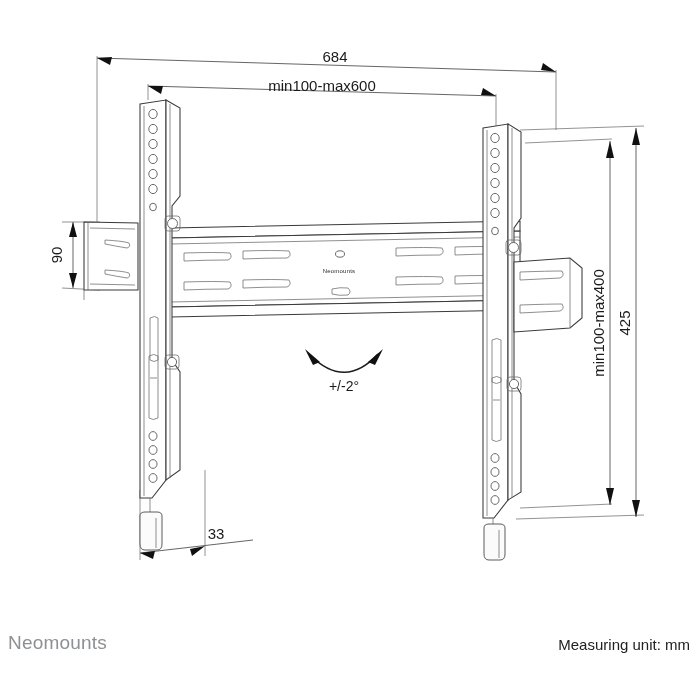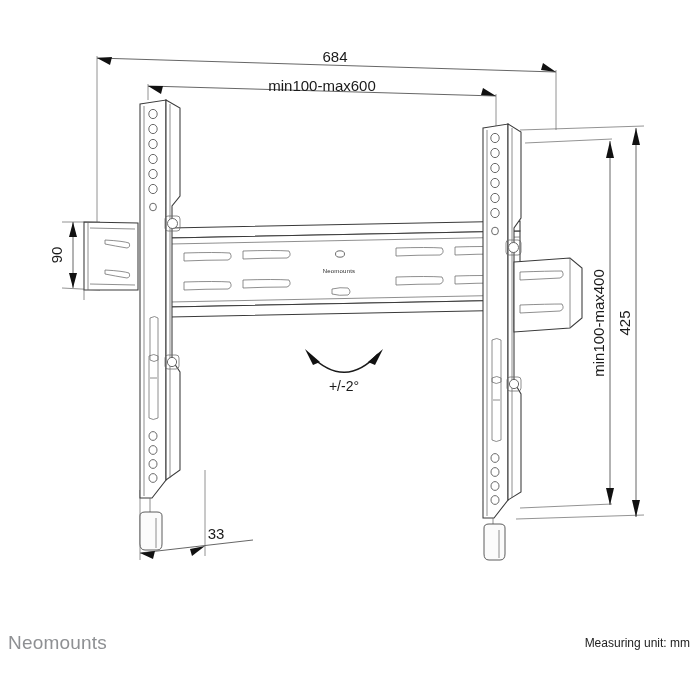--- a/index.html
+++ b/index.html
@@ -42,21 +42,21 @@
 
   .footer{
     position:absolute;left:0;right:0;bottom:0;height:88px;
   }
   .footer-brand{
     position:absolute;left:8px;top:20px;
     font-size:19px;color:#8e9093;letter-spacing:0.2px;
   }
   .footer-unit{
     position:absolute;right:10px;top:24px;
-    font-size:12px;color:#222;
+    font-size:15px;color:#222;
   }
 </style>
 </head>
 <body>
 
 <div id="drawing-root">
 
   <svg class="canvas" viewBox="0 0 700 700">
 
     <g>

